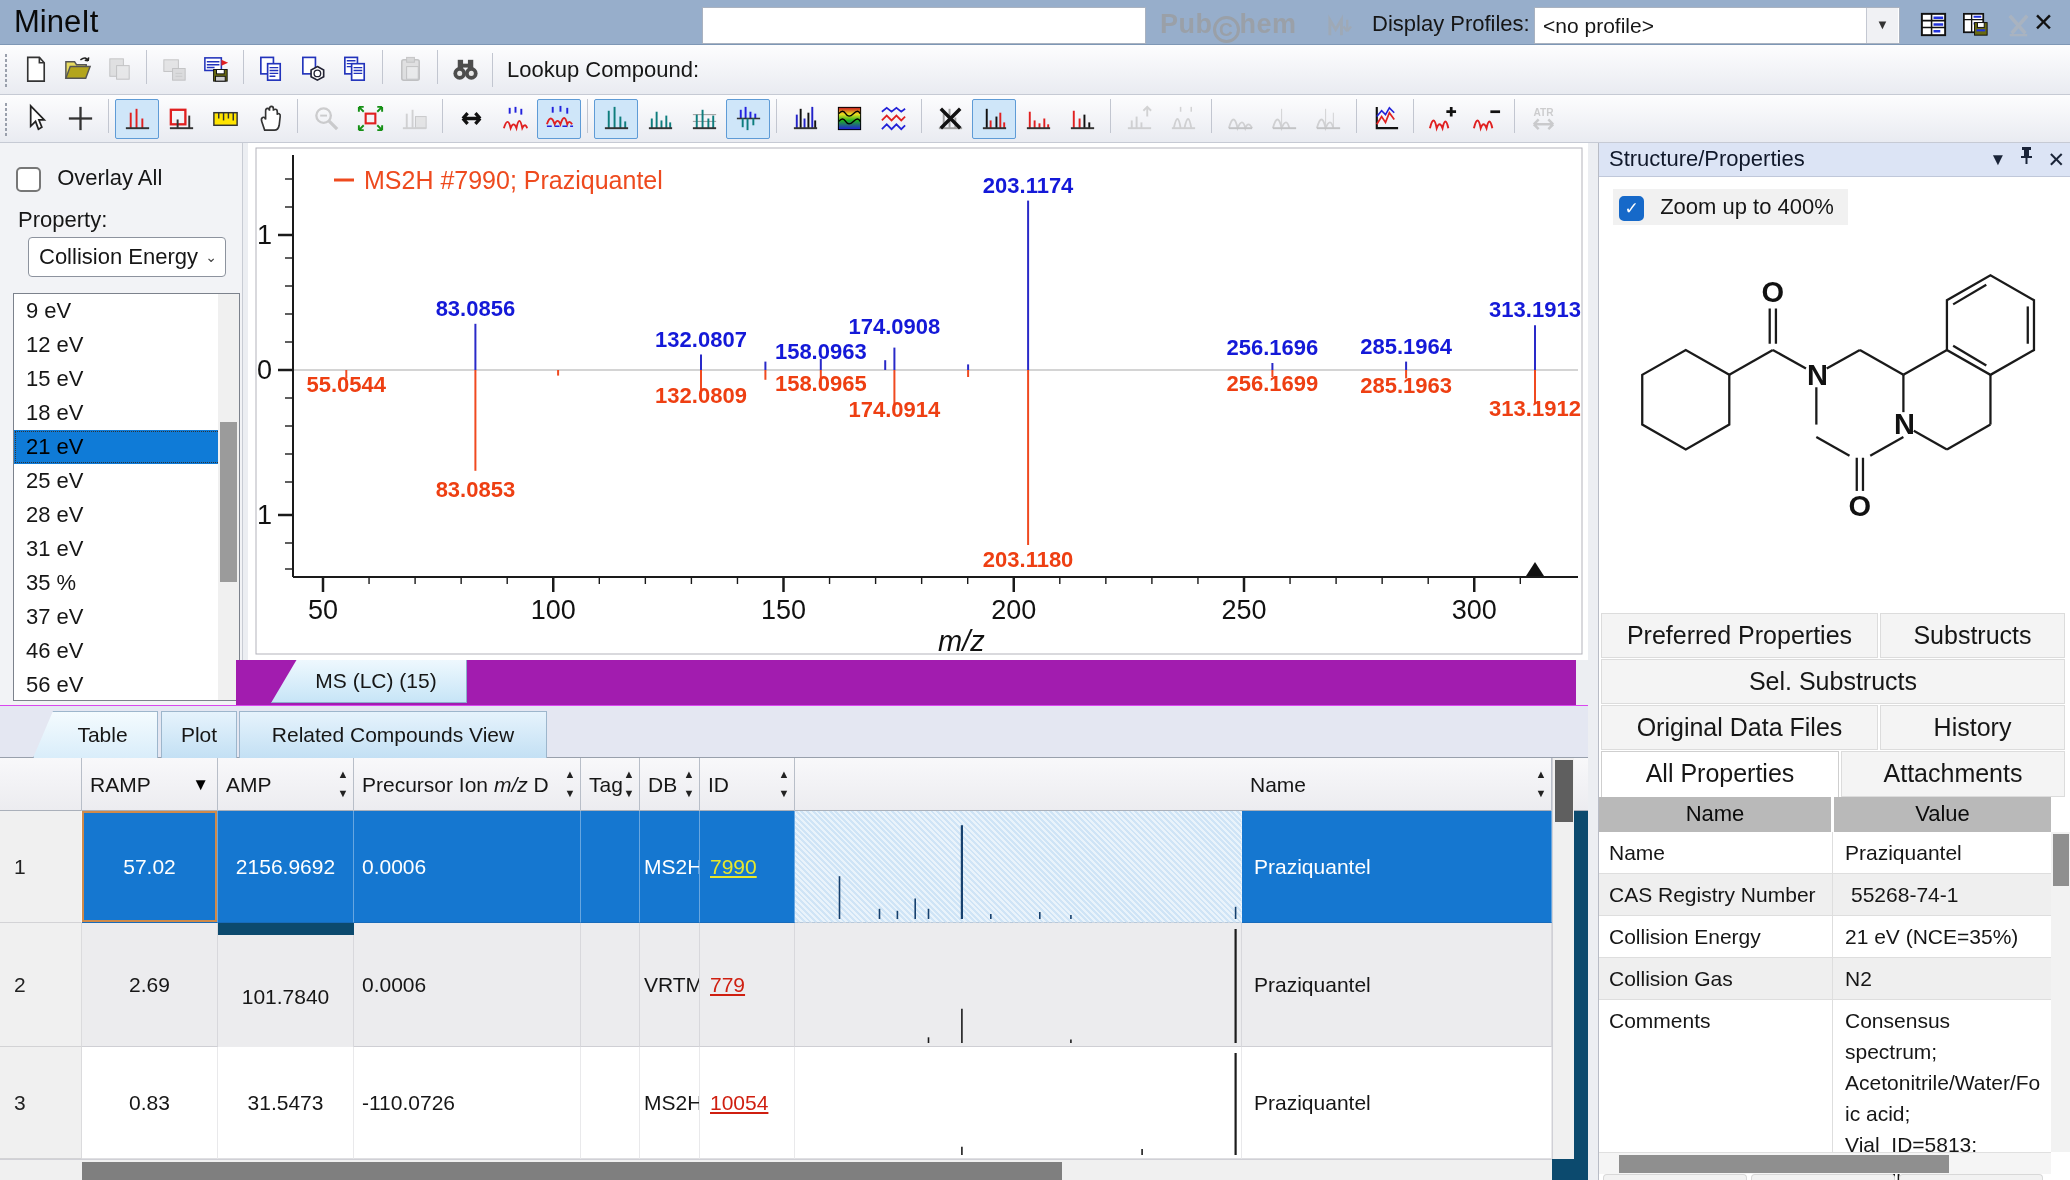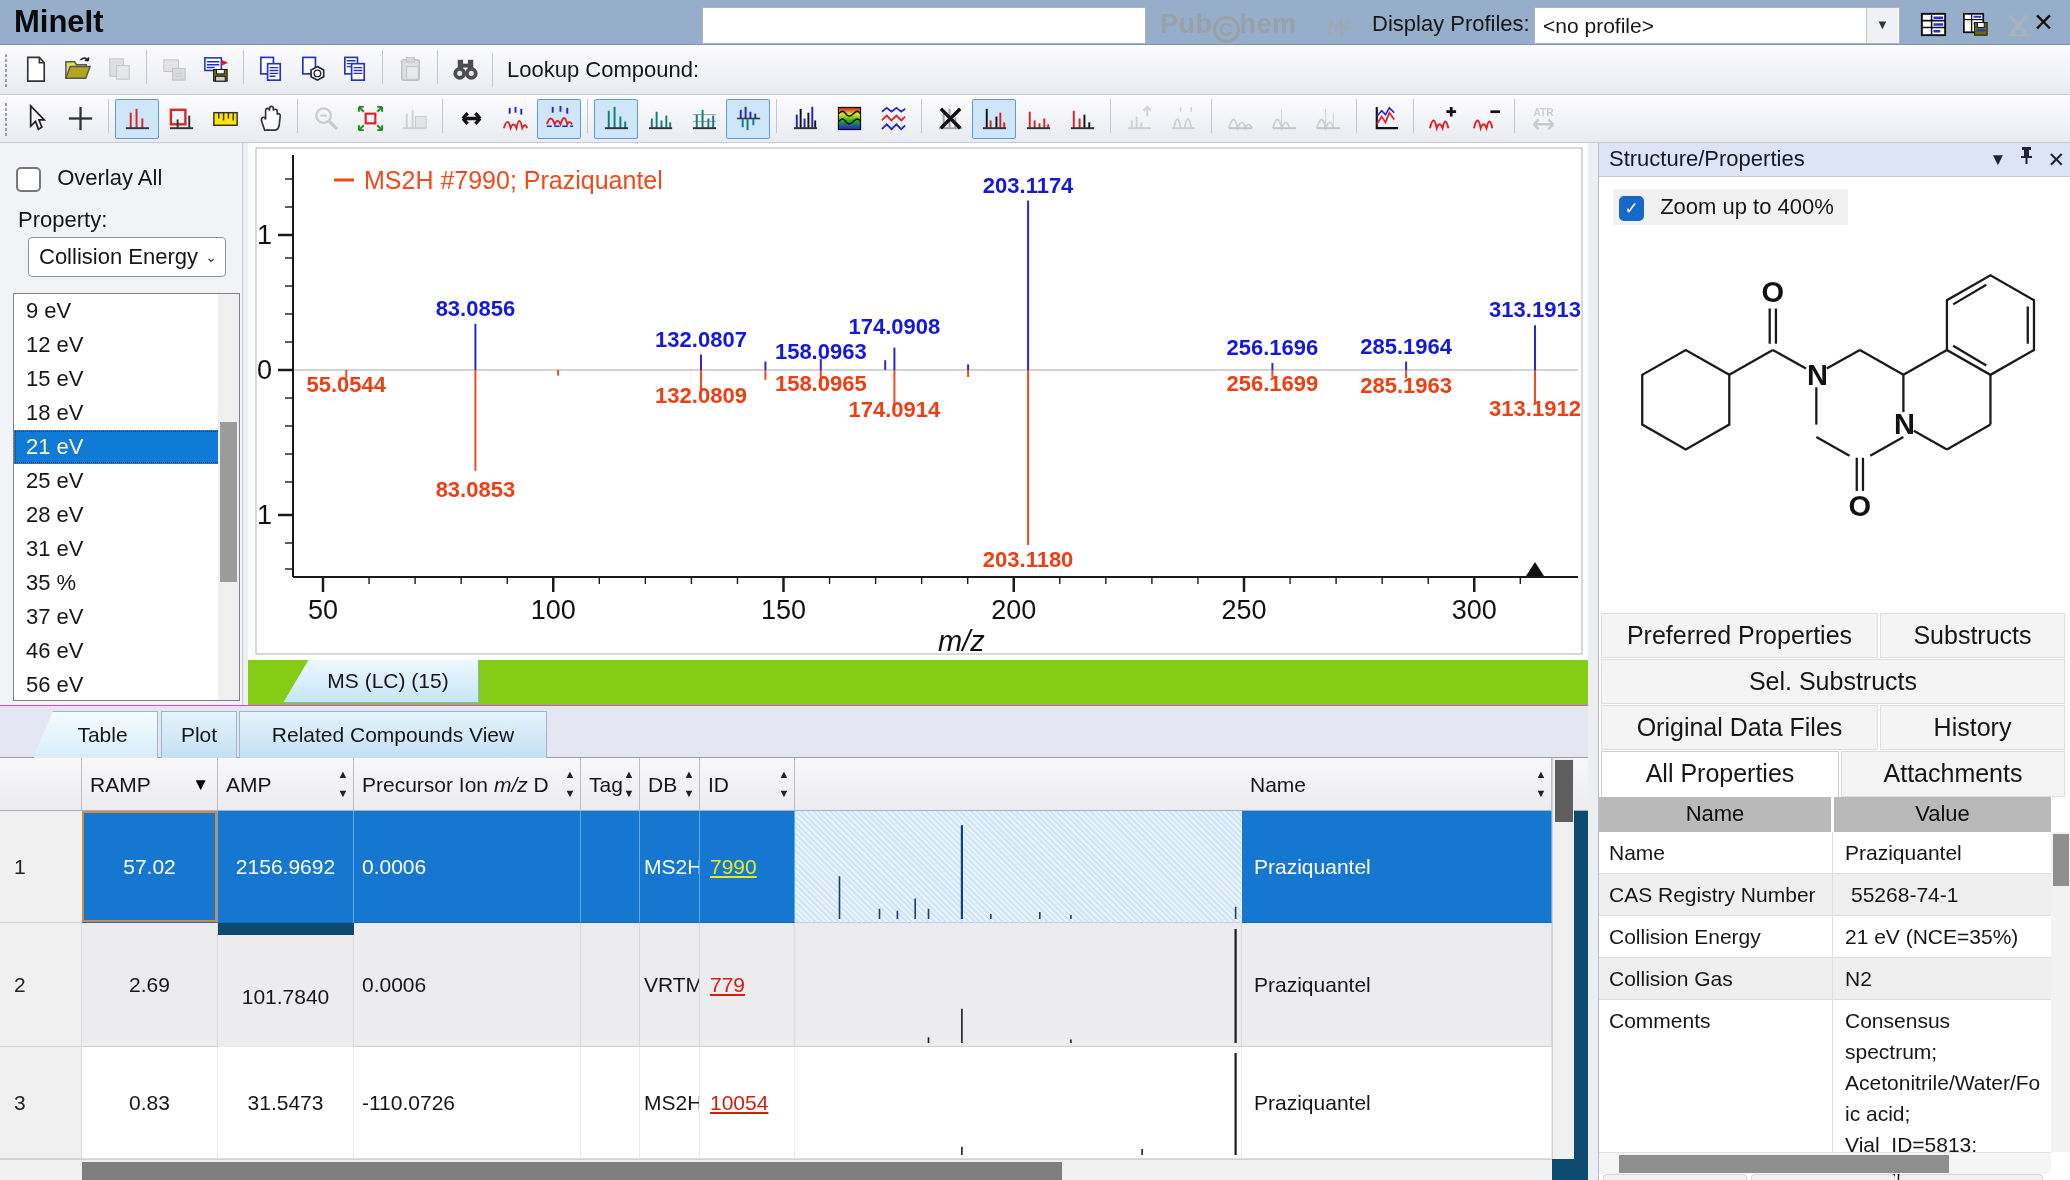--- a/index.html
+++ b/index.html
@@ -1,21 +1,21 @@
 <!DOCTYPE html>
 <html><head>
 <meta charset="utf-8">
 <style>
   *{box-sizing:border-box;margin:0;padding:0}
   html,body{width:2070px;height:1180px;overflow:hidden;background:#eceef2;
     font-family:"Liberation Sans","DejaVu Sans",sans-serif;color:#161616;}
   .abs{position:absolute}
   
   #titlebar{position:absolute;left:0;top:0;width:2070px;height:45px;background:#97aecb;border-bottom:1px solid #7e97b5}
-  #title{position:absolute;left:14px;top:4px;font-size:31px;font-weight:bold;color:#0a0a0a}
+  #title{position:absolute;left:14px;top:4px;font-size:31px;font-weight:normal;color:#0a0a0a}
   #win-close{position:absolute;right:16px;top:8px;font-size:25px;color:#111;cursor:pointer}
   
   .toolbar{position:absolute;left:0;width:2070px;background:linear-gradient(#fdfdfe,#e9ebf1);border-bottom:1px solid #c6cad4;display:flex;align-items:center}
   #tb1{top:45px;height:50px}
   #tb2{top:95px;height:48px}
   .grip{width:6px;height:34px;margin:0 4px;background-image:radial-gradient(#9aa0ac 1.2px,transparent 1.3px);background-size:4px 5px;background-repeat:repeat-y}
   .tbtn{width:42px;height:40px;display:flex;align-items:center;justify-content:center;border:1px solid transparent;border-radius:2px}
   .tbtn svg{width:31px;height:31px}
   #tb2 .tbtn{width:44px;height:40px}
   .tbtn.active{background:#cfe6f9;border-color:#5e9bd6}
@@ -32,27 +32,27 @@
   #tb1-right{position:absolute;left:1912px;top:4px;display:flex}
   
   #left-panel{position:absolute;left:0;top:143px;width:243px;height:562px;background:#f2f3f6;border-right:1px solid #c8ccd4}
   .chk{width:25px;height:25px;border:2px solid #777;border-radius:5px;background:#fff;display:inline-block;vertical-align:middle}
   #overlay-row{position:absolute;left:16px;top:22px;font-size:22px}
   #property-label{position:absolute;left:18px;top:64px;font-size:22px}
   #property-select{position:absolute;left:28px;top:94px;width:198px;height:40px;background:#fff;border:1px solid #8d939e;border-radius:4px;font-size:22px;line-height:38px;padding:0 10px}
   #property-select .chev{position:absolute;right:8px;top:0;font-size:14px;color:#444}
   #energy-list{position:absolute;left:13px;top:150px;width:227px;height:408px;background:#fff;border:1px solid #7c828c;overflow:hidden}
   .energy{height:34px;line-height:34px;font-size:22px;padding-left:12px}
-  .energy.sel{background:#0f7bd7;color:#fef9c3;outline:1px dotted #333;outline-offset:-2px}
+  .energy.sel{background:#0f7bd7;color:#000000;outline:1px dotted #333;outline-offset:-2px}
   #list-scroll{position:absolute;left:218px;top:151px;width:21px;height:406px;background:#f0f0f0}
   #list-thumb{position:absolute;left:2px;top:128px;width:17px;height:160px;background:#9b9b9b}
   
   #chart-panel{position:absolute;left:248px;top:143px;width:1340px;height:517px;background:#fff}
   #chart-svg{position:absolute;left:0;top:0;width:1340px;height:517px;font-family:"Liberation Sans","DejaVu Sans",sans-serif}
-  #chart-tabstrip{position:absolute;left:248px;top:660px;width:1340px;height:60px;background:#84cc16;border-bottom:1px solid #9aa2b0}
+  #chart-tabstrip{position:absolute;left:236px;top:660px;width:1340px;height:60px;background:#a21caf;border-bottom:1px solid #9aa2b0}
   #ms-tab{position:absolute;left:35px;top:0;width:196px;height:43px;background:linear-gradient(#eef8fe,#c7e5f7);border:1px solid #8cb0cc;border-top:none;clip-path:polygon(13% 0,100% 0,100% 100%,0 100%);text-align:center;line-height:42px;font-size:21px;padding-left:14px}
   
   #bottom-panel{position:absolute;left:0;top:705px;width:1588px;height:475px;background:#0c4a6e;border-top:1px solid #d946ef}
   #bp-tabs{position:absolute;left:0;top:0;width:1588px;height:52px;background:#e4e7f2;border-bottom:1px solid #98a0ac}
   .bptab{position:absolute;top:5px;height:47px;border:1px solid #9db6cc;border-bottom:none;background:linear-gradient(#e6f3fc,#c3e0f4);text-align:center;font-size:21px;line-height:45px}
   .bptab.active{background:linear-gradient(#f4fbfe,#d9edfa)}
   #tbl-header{position:absolute;left:0;top:52px;width:1588px;height:53px;background:linear-gradient(#f8f8fa,#ececf0);border-bottom:1px solid #aab0ba}
   .hcell{position:absolute;top:0;height:53px;font-size:21px;line-height:53px;padding-left:8px;border-right:1px solid #b8bec8;white-space:nowrap;overflow:hidden}
   .sortpair{position:absolute;right:3px;top:7px;width:14px;line-height:19px;font-size:11px;color:#222;text-align:center}
   .sortdesc{position:absolute;right:8px;top:0;font-size:17px;color:#000}

